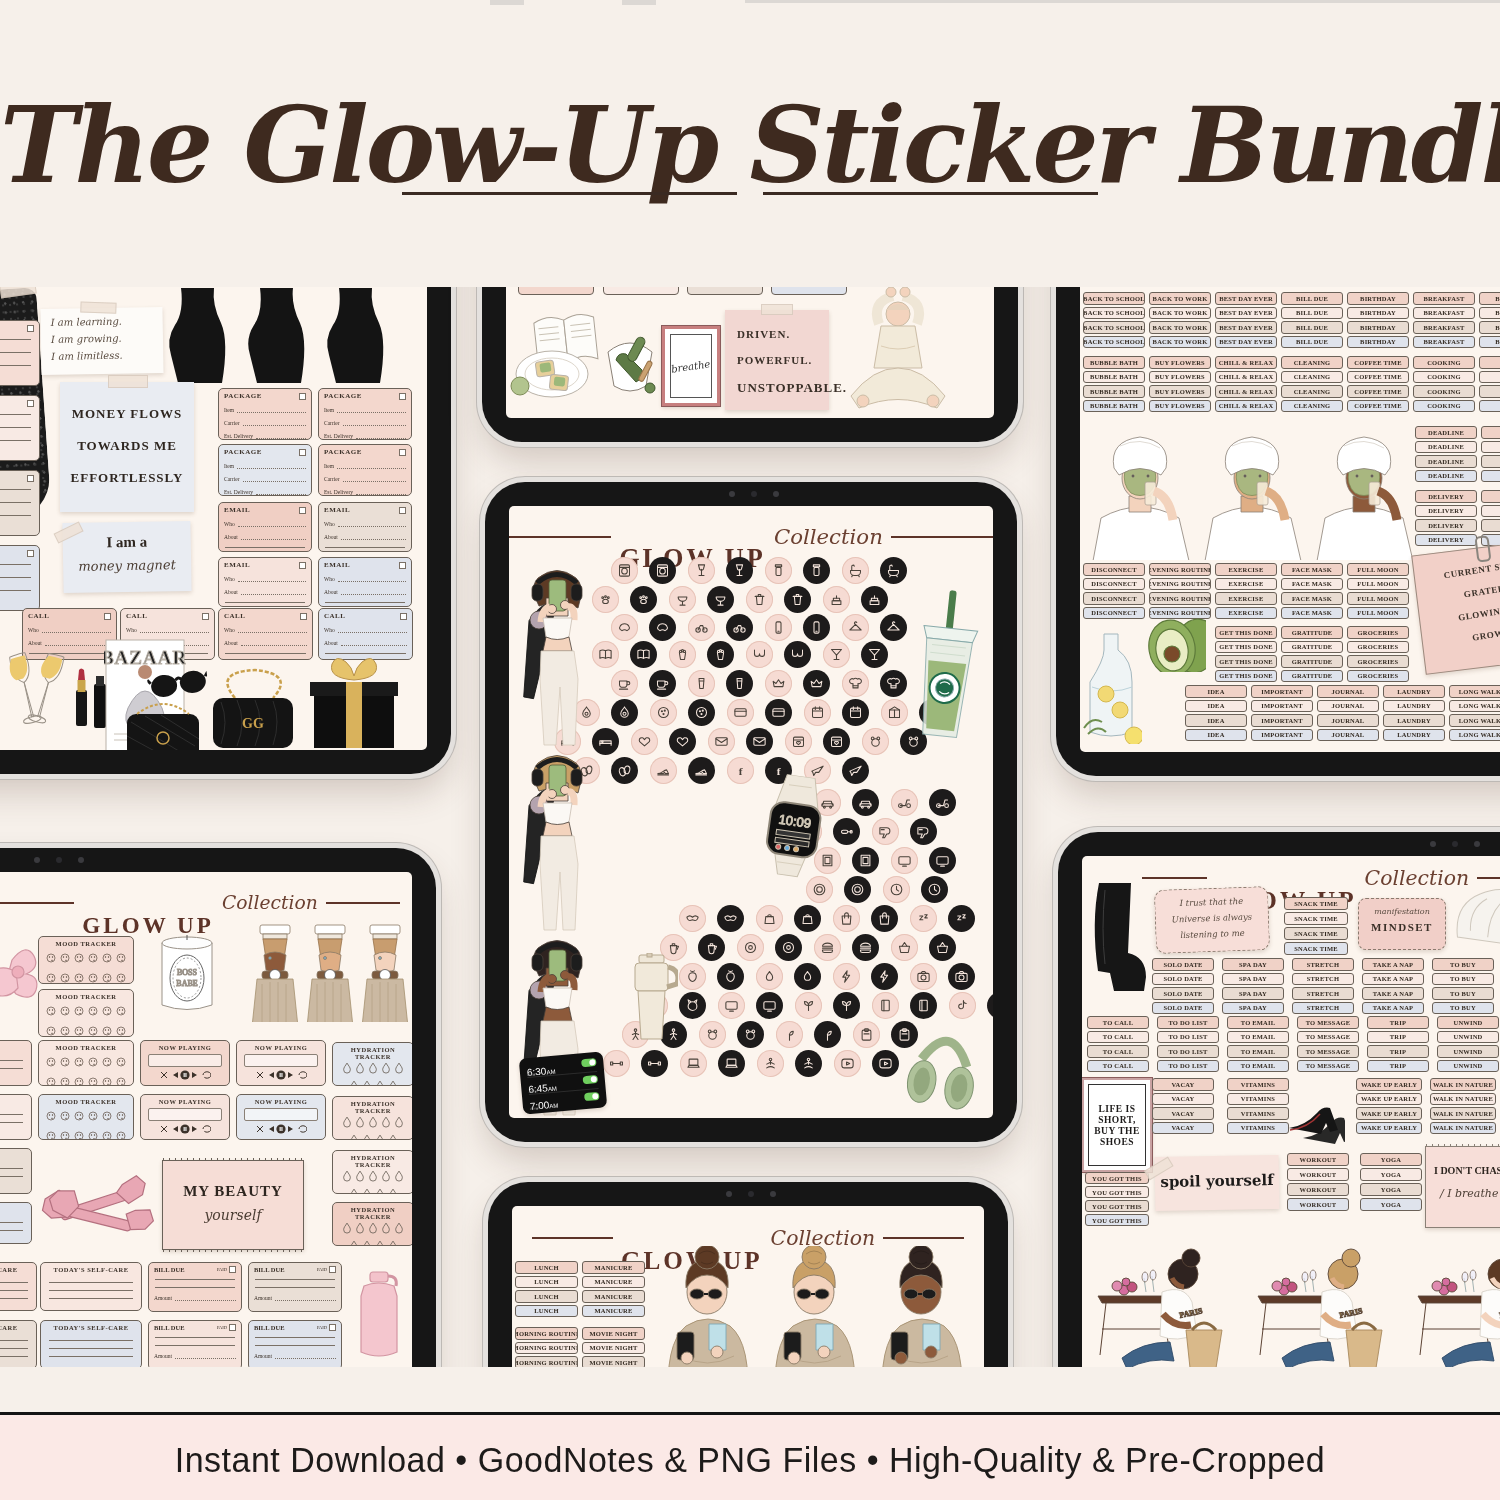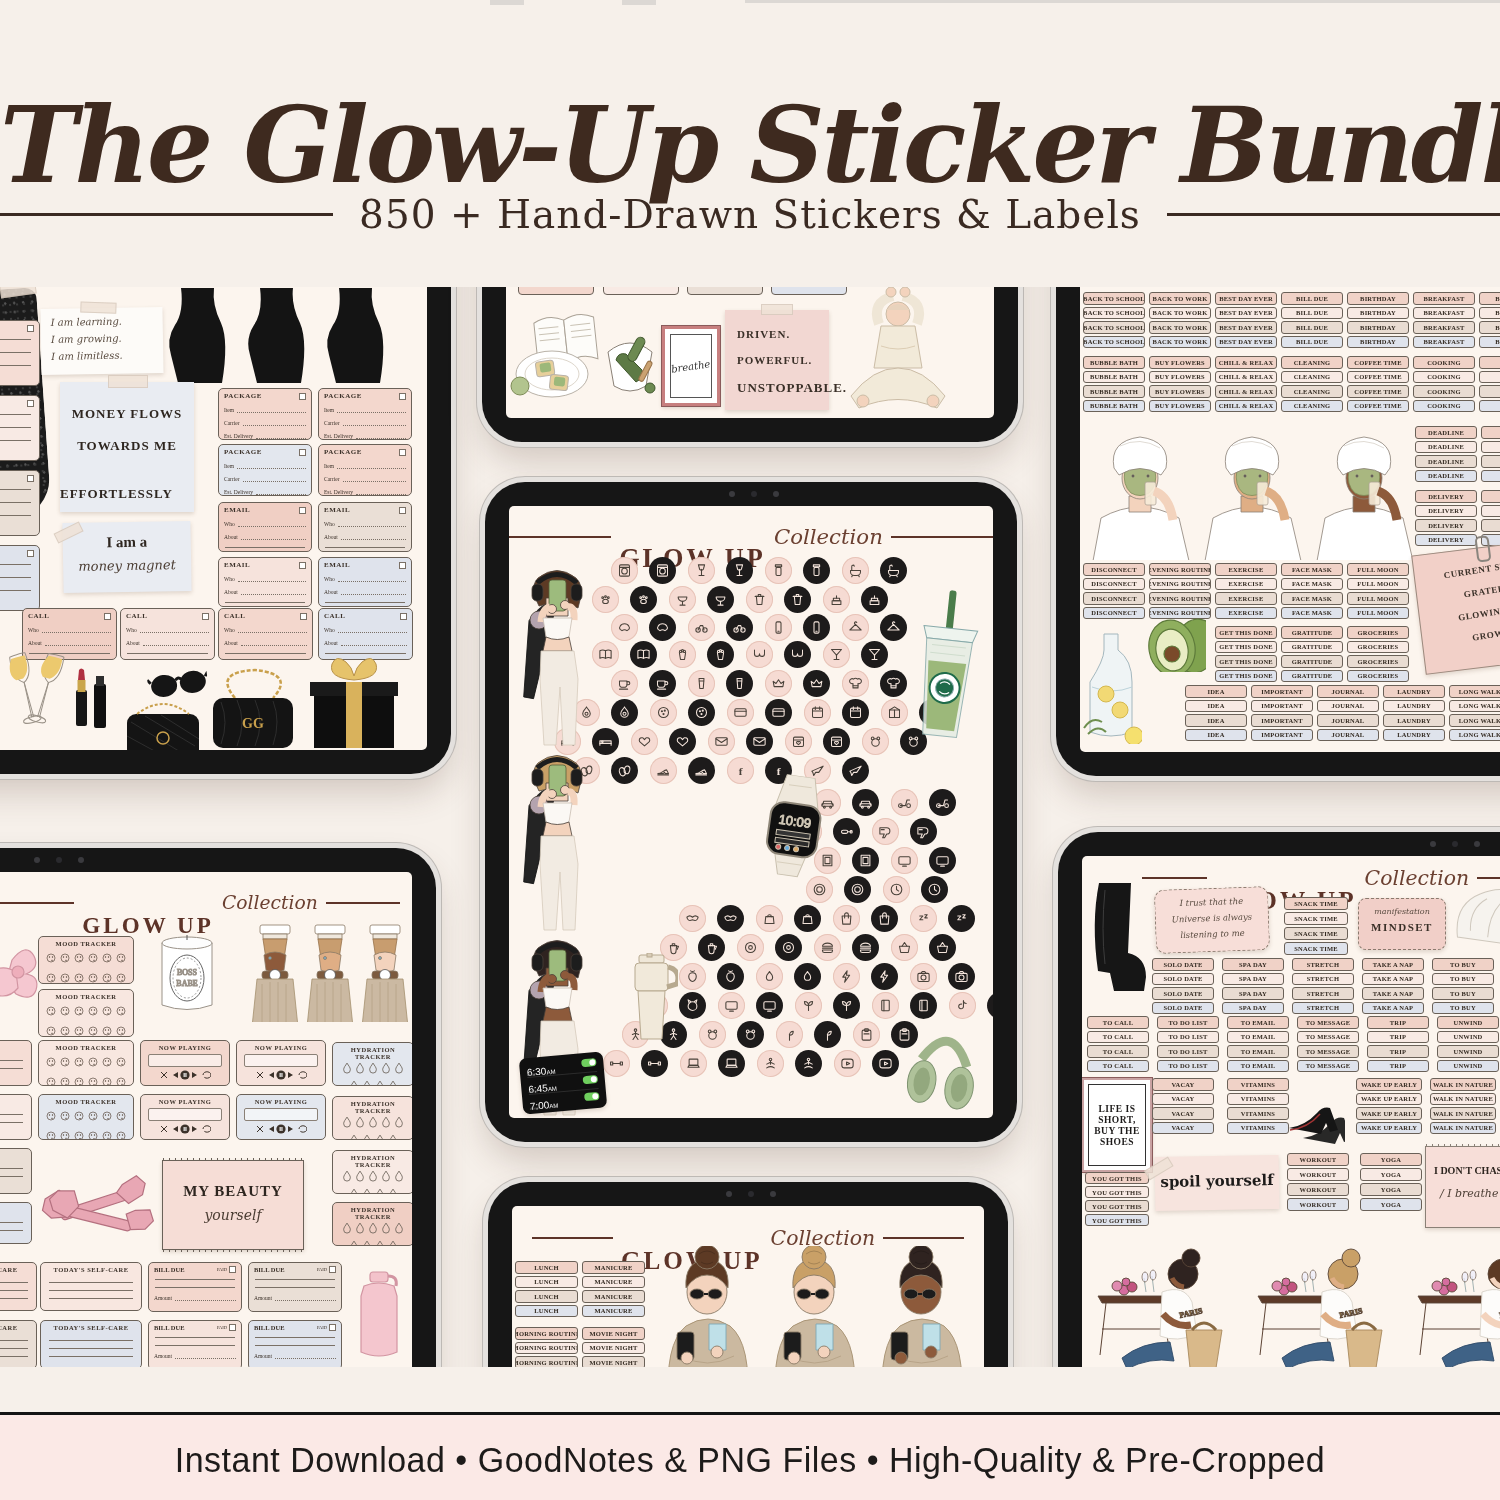--- a/index.html
+++ b/index.html
@@ -71,21 +71,20 @@
 </head>
 <body>
 
 <div class="top-sliver" style="left:490px;top:0;width:34px;height:5px;"></div>
 <div class="top-sliver" style="left:622px;top:0;width:34px;height:5px;"></div>
 <div class="top-sliver" style="left:745px;top:0;width:755px;height:3px;"></div>
 
 <h1 class="title">The Glow-Up Sticker Bundle</h1>
 <div class="subtitle">
   <span class="line"></span>
-  <span class="sub-text">850 + Hand-Drawn Stickers &amp; Labels</span>
   <span class="line"></span>
 </div>
 
 <div class="collage">
   <div class="tablet" id="t-top-left">
       <div class="screen">
         <div class="abs" style="left: 252px; top: 60px; width: 92px; height: 230px; background: radial-gradient(circle at 30% 30%, rgb(58, 58, 58) 1px, transparent 1.5px) 0% 0% / 7px 7px, radial-gradient(circle at 70% 60%, rgb(85, 85, 85) 1px, transparent 1.5px) 0% 0% / 9px 9px, rgb(27, 27, 27); border-radius: 0px 12px 40px 0px; transform: rotate(-4deg);"></div>
         <div class="tape" style="left: 300px; top: 52px; width: 34px; height: 12px; transform: rotate(-8deg);"></div>
         <div class="note" style="left: 341px; top: 78px; width: 122px; height: 66px; background: rgb(253, 251, 248); transform: rotate(-1deg);">
           <div class="scriptf" style="position: absolute; left: 10px; top: 8px; font-size: 10px; color: rgb(90, 76, 65);">I am learning.</div>
@@ -99,21 +98,21 @@
         <div class="abs" style="left: 544px; top: 58px; width: 70px; height: 96px;"><svg width="70" height="96" viewBox="0 0 70 96" preserveAspectRatio="none">
             <path d="M16 0 q3 24 -6 37 q-9 14 -4 30 l7 28 h44 q7 -42 -1 -60 q-9 -18 -7 -35z" fill="#141414"></path>
           </svg></div>
         <div class="abs" style="left: 623px; top: 58px; width: 70px; height: 96px;"><svg width="70" height="96" viewBox="0 0 70 96" preserveAspectRatio="none">
             <path d="M16 0 q3 24 -6 37 q-9 14 -4 30 l7 28 h44 q7 -42 -1 -60 q-9 -18 -7 -35z" fill="#141414"></path>
           </svg></div>
         <div class="note" style="left: 360px; top: 152px; width: 134px; height: 130px; background: rgb(233, 236, 242);">
           <div class="tape" style="left: 48px; top: -7px; width: 38px; height: 11px;"></div>
           <div class="capsf" style="position: absolute; left: 0px; top: 24px; width: 100%; text-align: center; font-size: 13px; letter-spacing: 1px; color: rgb(46, 38, 32);">MONEY FLOWS</div>
           <div class="capsf" style="position: absolute; left: 0px; top: 56px; width: 100%; text-align: center; font-size: 13px; letter-spacing: 1px; color: rgb(46, 38, 32);">TOWARDS ME</div>
-          <div class="capsf" style="position: absolute; left: 0px; top: 104px; width: 100%; font-size: 13px; letter-spacing: 1px; color: rgb(46, 38, 32);">EFFORTLESSLY</div>
+          <div class="capsf" style="position: absolute; left: 0px; top: 88px; width: 100%; text-align: center; font-size: 13px; letter-spacing: 1px; color: rgb(46, 38, 32);">EFFORTLESSLY</div>
         </div>
         <div class="note" style="left: 363px; top: 292px; width: 128px; height: 70px; background: rgb(233, 236, 242); transform: rotate(-1deg);">
           <div class="tape" style="left: -8px; top: 4px; width: 26px; height: 9px; transform: rotate(-25deg);"></div>
           <div class="capsf" style="position: absolute; left: 0px; top: 12px; width: 100%; text-align: center; font-size: 15px; color: rgb(46, 38, 32); text-transform: none;">I am a</div>
           <div class="scriptf" style="position: absolute; left: 0px; top: 36px; width: 100%; text-align: center; font-size: 13px; color: rgb(74, 60, 50);">money magnet</div>
         </div>
         <div class="card" style="left: 223px; top: 90px; width: 115px; height: 64px; background: rgb(245, 221, 213);">
           <div style="position: absolute; right: 5px; top: 4px; width: 5px; height: 5px; border: 1px solid rgb(122, 112, 102); background: rgb(255, 255, 255);"></div>
           <div class="fline" style="position: relative; margin: 18px 8px 0px;"></div>
           <div class="fline" style="position: relative; margin: 12px 8px 0px;"></div>
@@ -345,20 +344,29 @@
               </g>
             </g>
           </svg></div>
         <div class="abs" style="left: 372px; top: 424px; width: 38px; height: 80px;"><svg width="38" height="80" viewBox="0 0 38 80" preserveAspectRatio="none">
             <g>
               <rect x="4" y="36" width="11" height="36" rx="2" fill="#161616"></rect>
               <rect x="5.5" y="26" width="8" height="12" fill="#caa54a"></rect>
               <path d="M6 26 h7 l-1 -10 q-3 -3 -5 0z" fill="#b03040"></path>
 <rect x="22" y="30" width="12" height="44" rx="2" fill="#101010"></rect>
               <rect x="24" y="22" width="8" height="10" fill="#2e2e2e"></rect>
+            </g>
+          </svg></div>
+        <div class="abs" style="left: 404px; top: 408px; width: 82px; height: 116px;"><svg width="82" height="116" viewBox="0 0 82 116" preserveAspectRatio="none">
+            <g stroke="#b9b2a8" stroke-width="1" fill="none">
+<rect x="2" y="2" width="78" height="112" fill="#ffffff"></rect>
+<text x="40" y="26" font-size="19" text-anchor="middle" font-family="Liberation Serif" font-weight="bold" fill="#222" letter-spacing="1">BAZAAR</text>
+<circle cx="41" cy="34" r="7" fill="#b98a72" stroke="none"></circle>
+<path d="M24 70 q17 -34 34 0 q6 14 -4 22 h-26 q-10 -8 -4 -22z" fill="#cfcdd2" stroke="#a9a7ad"></path>
+<path d="M10 96 h30 M10 102 h24" stroke="#c9c2b8"></path>
             </g>
           </svg></div>
         <div class="abs" style="left: 448px; top: 440px; width: 60px; height: 28px; transform: rotate(-8deg);"><svg width="60" height="28" viewBox="0 0 60 28" preserveAspectRatio="none">
             <g fill="#151515">
               <ellipse cx="16" cy="14" rx="13" ry="11"></ellipse>
               <ellipse cx="45" cy="14" rx="13" ry="11"></ellipse>
               <path d="M28 10 q3 -4 6 0" stroke="#151515" stroke-width="3" fill="none"></path>
               <path d="M3 10 l-3 -4 M58 10 l3 -4" stroke="#151515" stroke-width="3"></path>
             </g>
           </svg></div>

